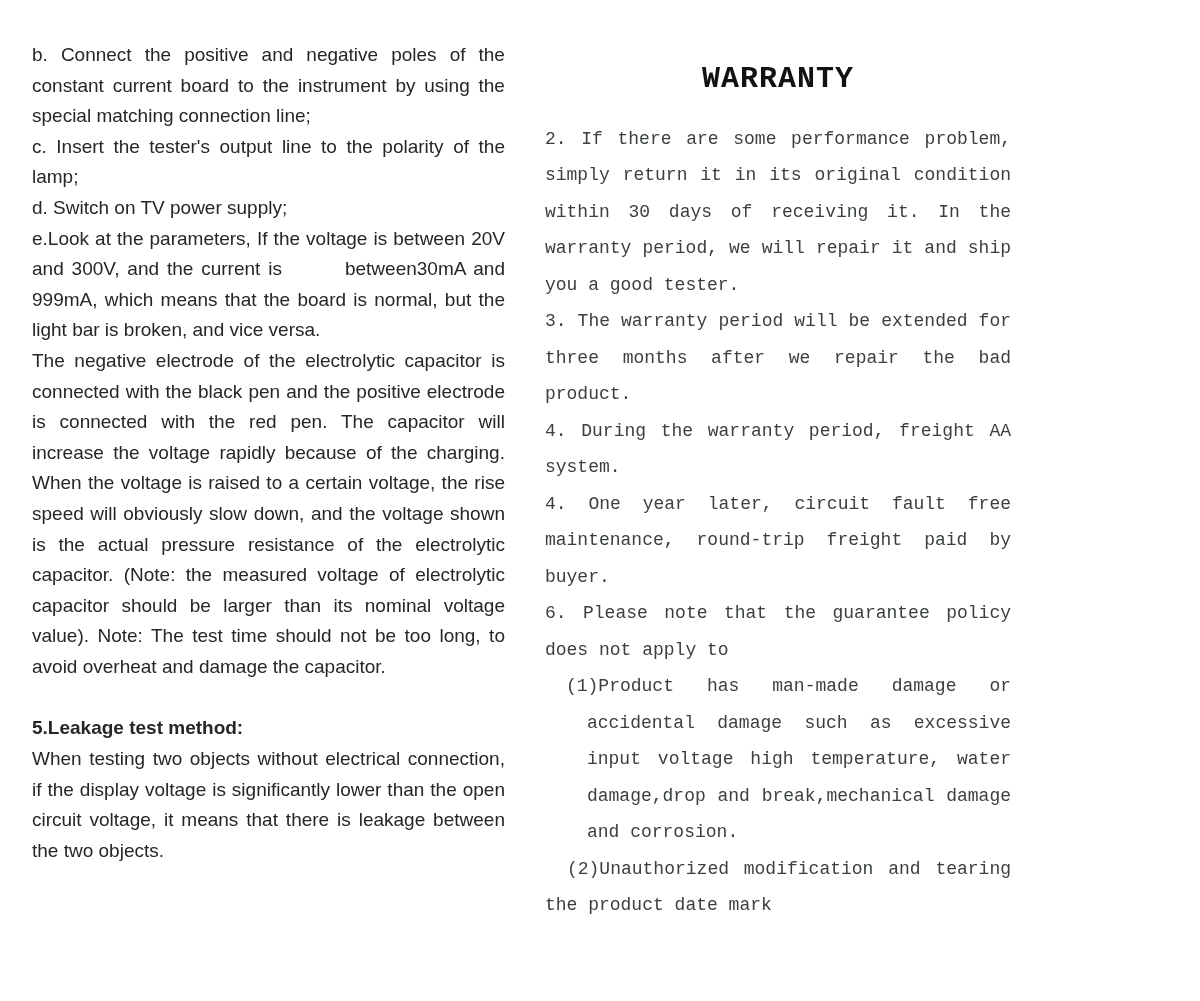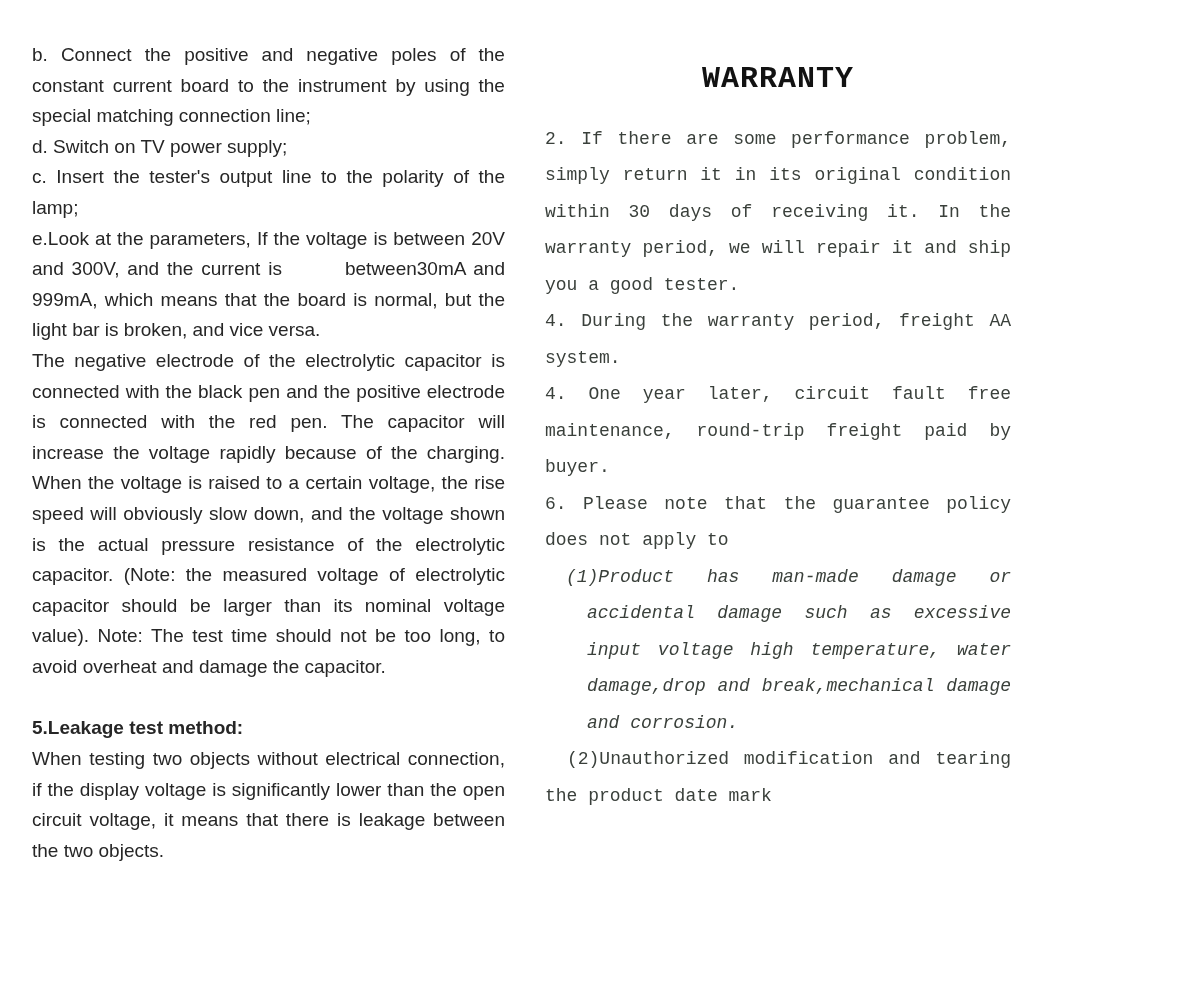--- a/index.html
+++ b/index.html
@@ -52,46 +52,46 @@
     line-height: 1.15;
     letter-spacing: 1px;
     text-align: center;
     color: #121212;
     margin: 0 0 24px 0;
   }
   
   .sub-indent-hang {
     padding-left: 42px;
     text-indent: -21px;
-    font-style: italic;
   }
   
   .sub-indent-first {
     text-indent: 22px;
     font-family: Liberation Mono, monospace;
   }
 </style>
 </head>
 <body>
 
 <div class="page">
 
   <div class="col-left">
     <p>b. Connect the positive and negative poles of the constant current board to the instrument by using the special matching connection line;</p>
+    <p>c. Insert the tester's output line to the polarity of the lamp;</p>
     <p>d. Switch on TV power supply;</p>
-    <p>c. Insert the tester's output line to the polarity of the lamp;</p>
     <p>e.Look at the parameters, If the voltage is between 20V and 300V, and the current is &nbsp;&nbsp;&nbsp;&nbsp;&nbsp;&nbsp; between30mA and 999mA, which means that the board is normal, but the light bar is broken, and vice versa.</p>
     <p>The negative electrode of the electrolytic capacitor is connected with the black pen and the positive electrode is connected with the red pen. The capacitor will increase the voltage rapidly because of the charging. When the voltage is raised to a certain voltage, the rise speed will obviously slow down, and the voltage shown is the actual pressure resistance of the electrolytic capacitor. (Note: the measured voltage of electrolytic capacitor should be larger than its nominal voltage value). Note: The test time should not be too long, to avoid overheat and damage the capacitor.</p>
     <p class="bold section-gap">5.Leakage test method:</p>
     <p>When testing two objects without electrical connection, if the display voltage is significantly lower than the open circuit voltage, it means that there is leakage between the two objects.</p>
   </div>
 
   <div class="col-right">
     <h1 class="warranty-title">WARRANTY</h1>
     <p>2. If there are some performance problem, simply return it in its original condition within 30 days of receiving it. In the warranty period, we will repair it and ship you a good tester.</p>
+    <p>3. The warranty period will be extended for three months after we repair the bad product.</p>
     <p>4. During the warranty period, freight AA system.</p>
     <p>4. One year later, circuit fault free maintenance, round-trip freight paid by buyer.</p>
     <p>6. Please note that the guarantee policy does not apply to</p>
     <p class="sub-indent-hang">(1)Product has man-made damage or accidental damage such as excessive input voltage high temperature, water damage,drop and break,mechanical damage and corrosion.</p>
     <p class="sub-indent-first">(2)Unauthorized modification and tearing the product date mark</p>
   </div>
 
 </div>
 
 </body></html>

